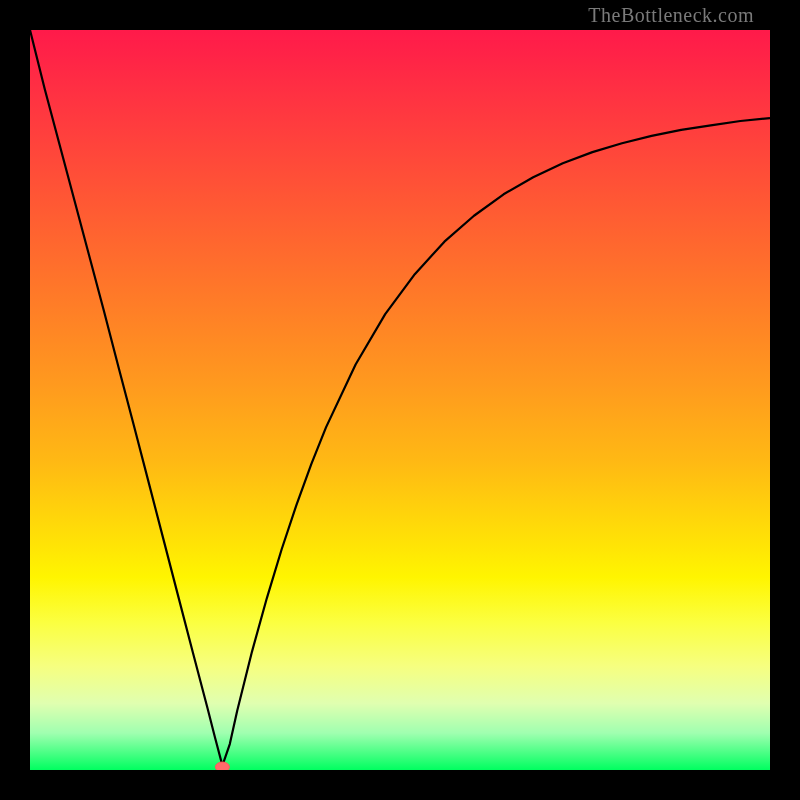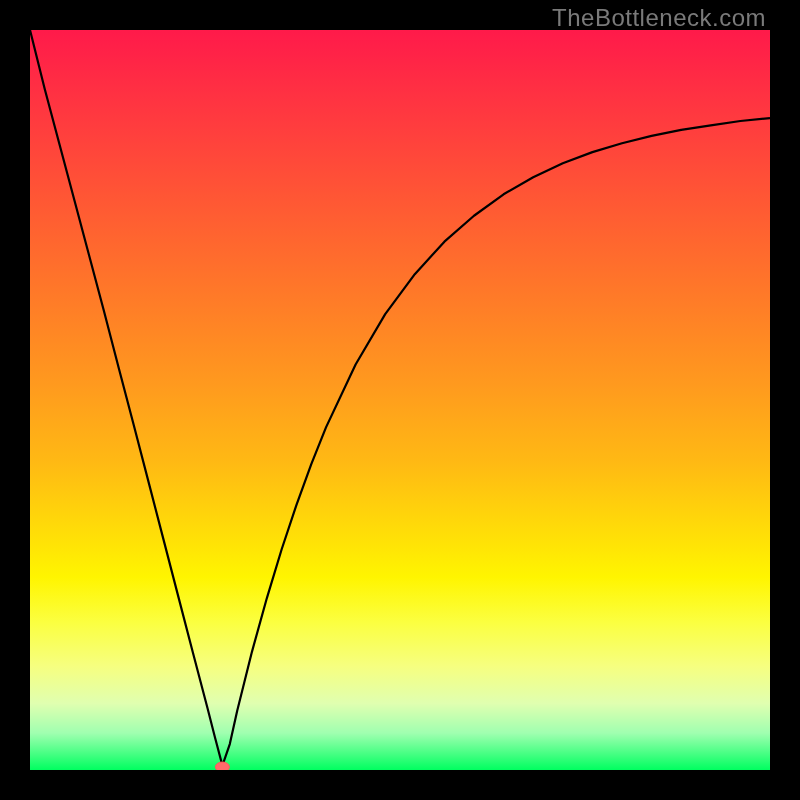--- a/index.html
+++ b/index.html
@@ -44,26 +44,27 @@
     );
   }
   .overlay-svg {
     position: absolute;
     top: 0;
     left: 0;
   }
   .watermark {
     position: absolute;
     top: 4px;
-    right: 34px;
+    right: 46px;
     color: #7a7a7a;
-    font-size: 24px;
+    font-size: 20px;
     letter-spacing: 0.5px;
     font-weight: 500;
     user-select: none;
+    font-family: Liberation Serif, serif;
   }
 </style>
 </head>
 <body>
 
 <div class="frame">
   <div class="plot-area">
     <svg class="overlay-svg" width="740" height="740" viewBox="0 0 740 740">
       <path id="curve-path" fill="none" stroke="#000" stroke-width="2.2" stroke-linejoin="round" d="M0.00 0.00 L14.80 59.20 L29.60 114.70 L44.40 170.20 L59.20 225.70 L74.00 281.20 L88.80 338.18 L103.60 394.42 L118.40 451.40 L133.20 508.38 L148.00 565.36 L162.80 622.34 L177.60 678.58 L185.00 707.44 L192.40 735.56 L199.80 714.10 L207.20 680.80 L222.00 621.60 L236.80 568.32 L251.60 519.48 L266.40 475.08 L281.20 434.38 L296.00 397.38 L325.60 334.48 L355.20 284.16 L384.80 244.20 L414.40 211.64 L444.00 185.74 L473.60 164.28 L503.20 147.26 L532.80 133.20 L562.40 122.10 L592.00 113.22 L621.60 105.82 L651.20 99.90 L680.80 95.46 L710.40 91.02 L740.00 88.06"></path>
       <ellipse id="marker-dot" rx="7" ry="5" fill="#ff6a6a" stroke="#ff5a5a" stroke-width="1" cx="192.40" cy="737.00"></ellipse>

